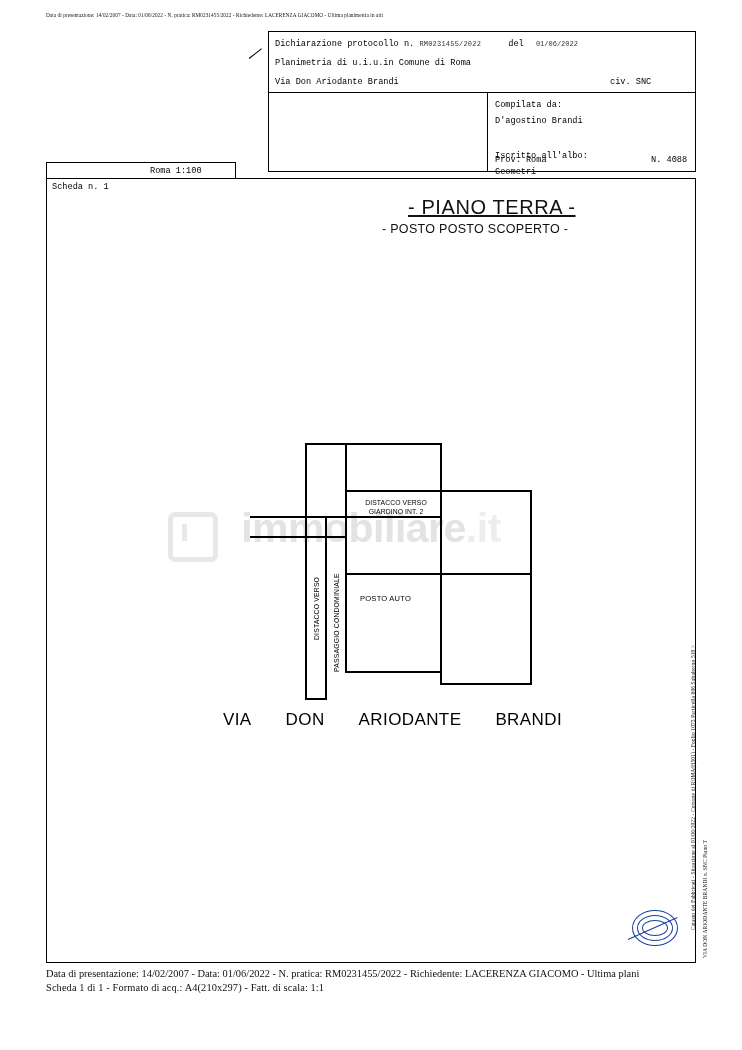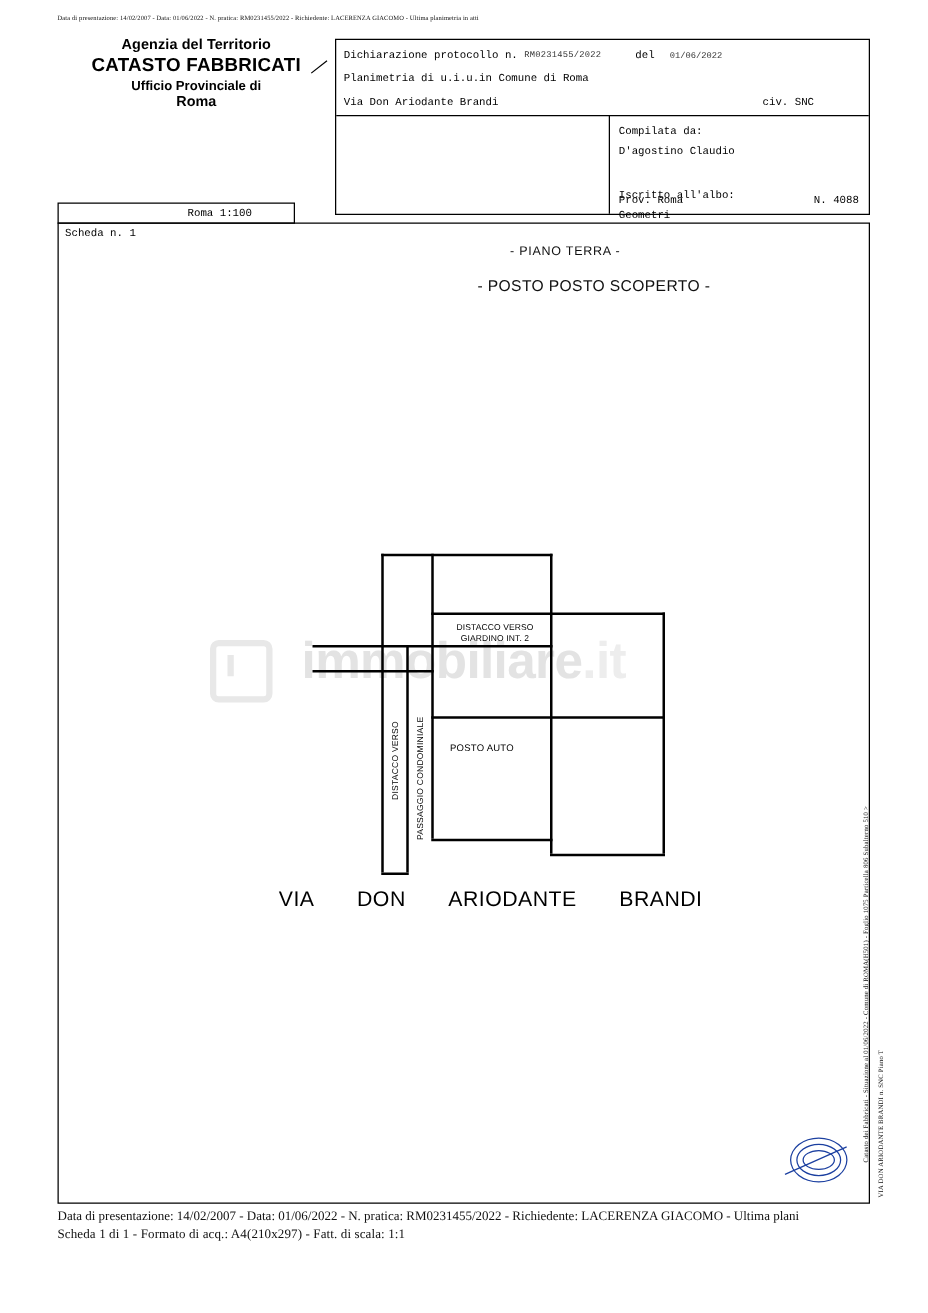--- a/index.html
+++ b/index.html
@@ -187,24 +187,25 @@
     height: 785px;
     border: 1px solid #000;
     box-sizing: border-box;
   }
 
   
   .plan-title {
     position: absolute;
     left: 408px;
     top: 196px;
-    font-size: 10px;
+    font-size: 20px;
     letter-spacing: 0.6px;
     color: #111;
     white-space: nowrap;
+    text-decoration: underline;
   }
   .plan-sub {
     position: absolute;
     left: 382px;
     top: 222px;
     font-size: 12.5px;
     letter-spacing: 0.3px;
     color: #111;
     white-space: nowrap;
   }
@@ -336,46 +337,40 @@
   }
   .footer .f2 { letter-spacing: 0.1px; }
 </style>
 </head>
 <body>
 
 <div class="page">
 
   <div class="micro-header">Data di presentazione: 14/02/2007 - Data: 01/06/2022 - N. pratica: RM0231455/2022 - Richiedente: LACERENZA GIACOMO - Ultima planimetria in atti</div>
 
-  <div class="hdr-left">
-    <div class="l1">Agenzia del Territorio</div>
-    <div class="l2">CATASTO FABBRICATI</div>
-    <div class="l3">Ufficio Provinciale di</div>
-    <div class="l4">Roma</div>
-  </div>
   <div class="slash"></div>
 
   <div class="hdr-box">
     <div class="row1">
       <span>Dichiarazione protocollo n.</span>
       <span class="prot-num">RM0231455/2022</span>
       <span class="dl">del</span>
       <span class="dt">01/06/2022</span>
     </div>
     <div class="row2">Planimetria di u.i.u.in Comune di Roma</div>
     <div class="row3">Via Don Ariodante Brandi</div>
     <div class="civ">civ. SNC</div>
 
     <div class="hdr-sep-h"></div>
     <div class="hdr-sep-v"></div>
 
 
     <div class="comp">
       <div>Compilata da:</div>
-      <div>D'agostino Claudio</div>
+      <div>D'agostino Brandi</div>
       <div class="sp">Iscritto all'albo:</div>
       <div>Geometri</div>
     </div>
     <div class="prov">Prov. Roma</div>
     <div class="nnum"><span>N.</span> <span>4088</span></div>
   </div>
 
   <div class="scheda-bar">
     <div class="sb1">Scheda n. 1</div>
     <div class="sb2">Roma 1:100</div>

